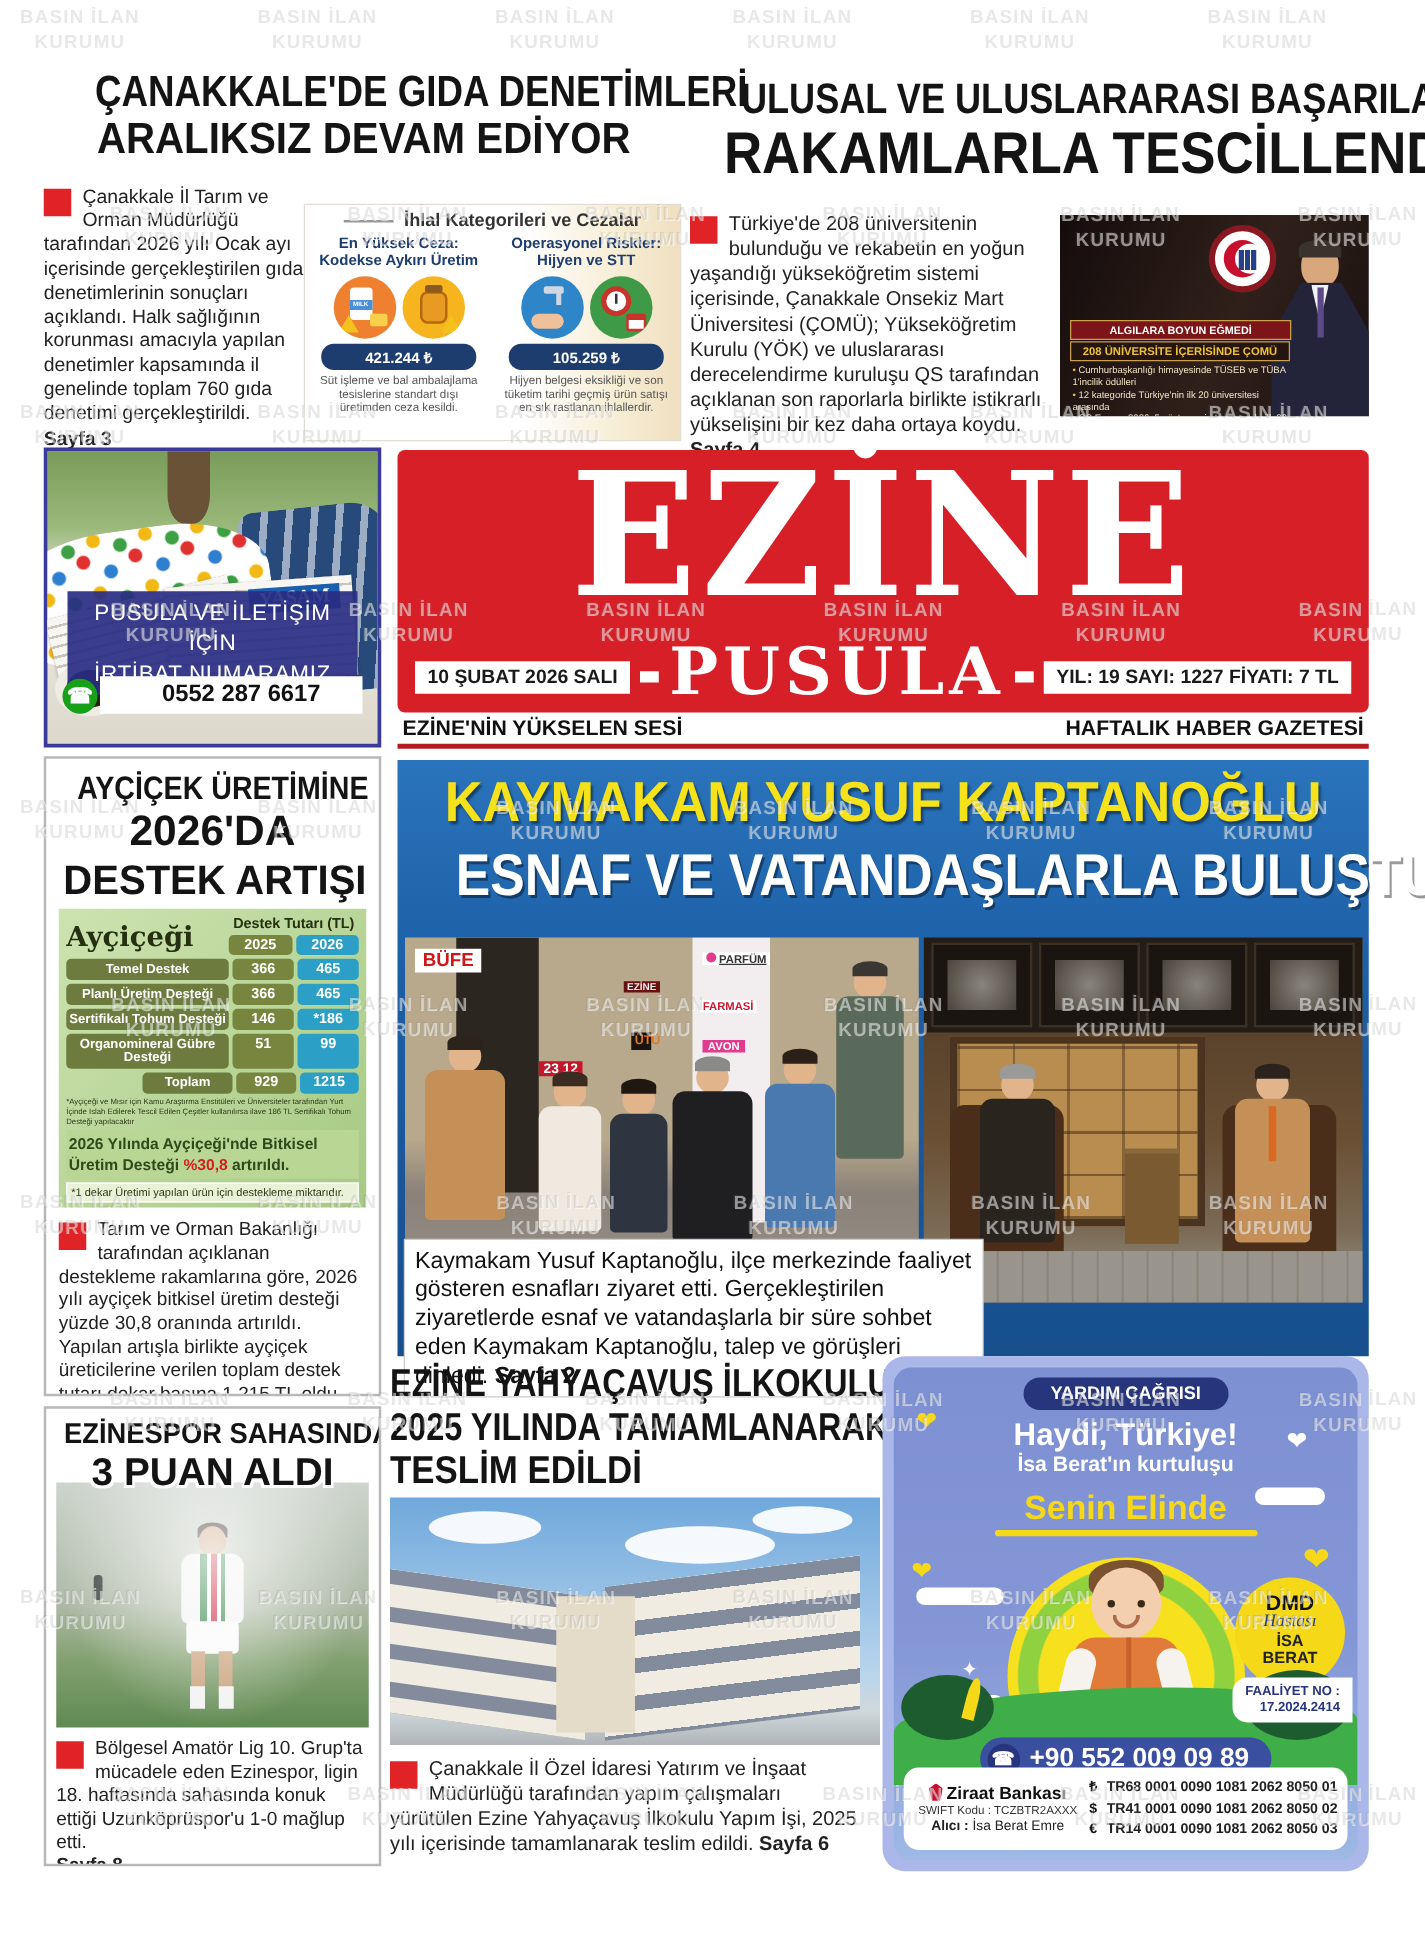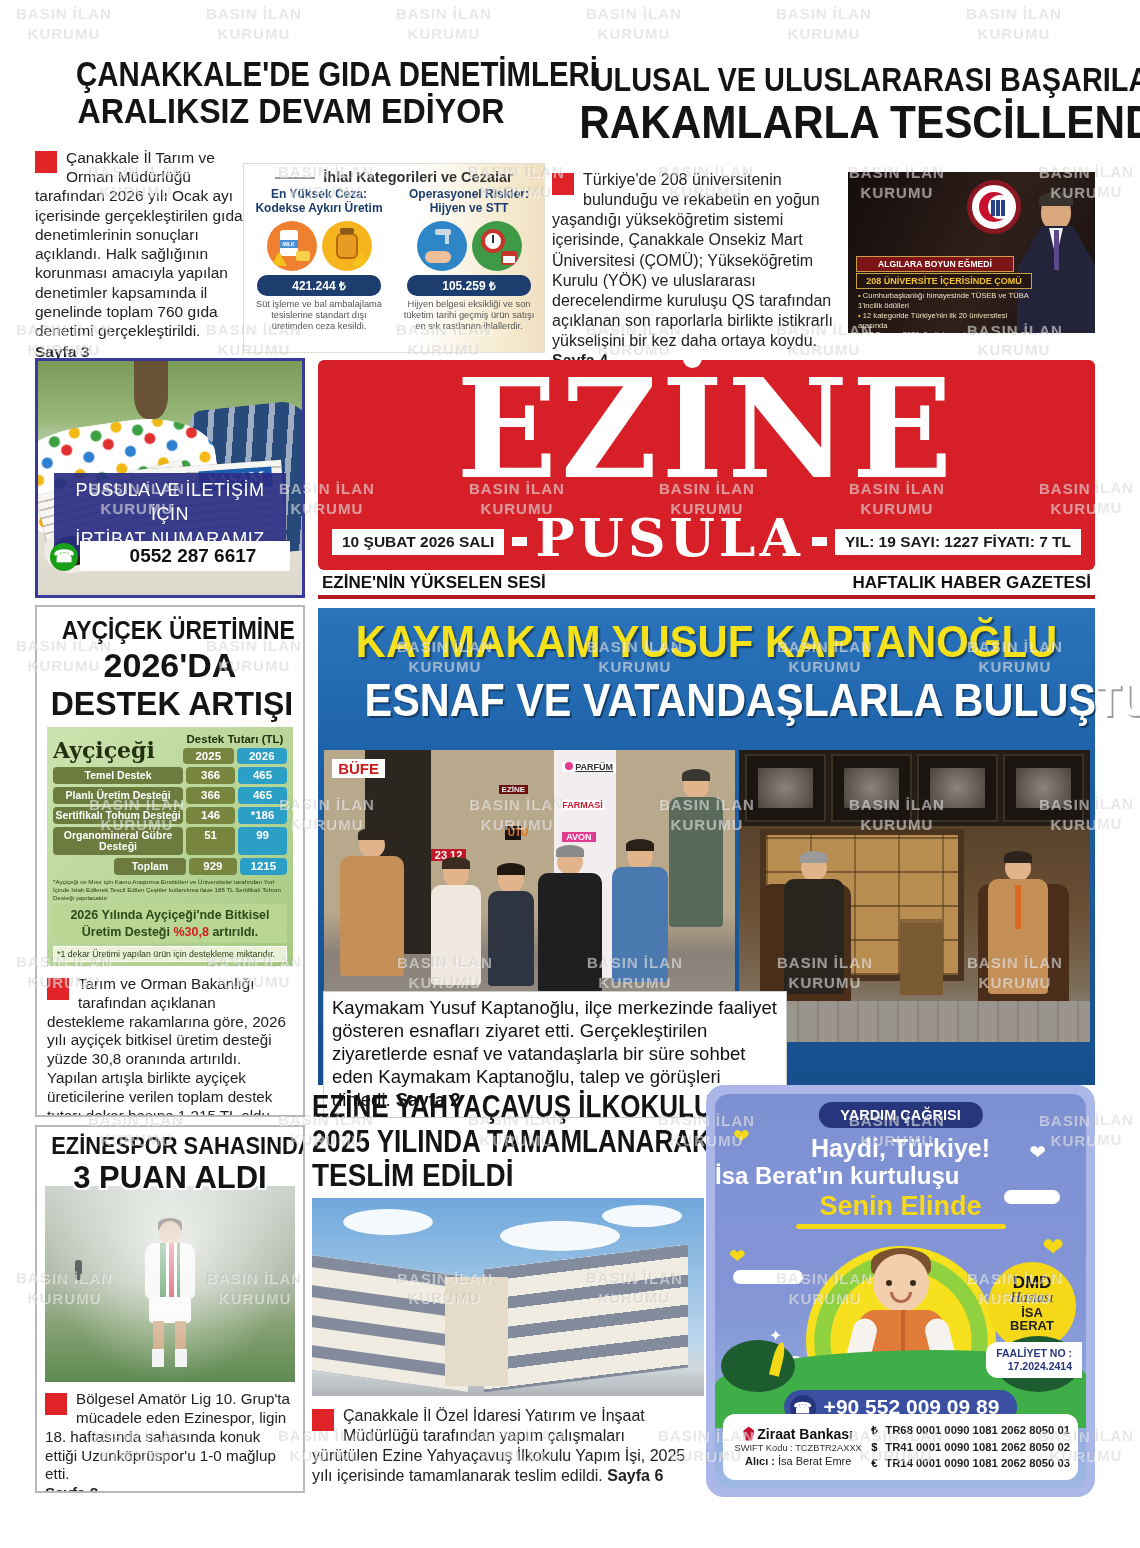--- a/index.html
+++ b/index.html
@@ -47,21 +47,21 @@
   
   .s2{position:absolute;left:552px;top:62px;width:543px;}
   .s2 .l1{font-size:34px;transform:scaleX(.85);line-height:1.05;}
   .s2 .l2{font-size:47px;transform:scaleX(.9);line-height:1.0;}
   .s2body{position:absolute;left:552px;top:170px;width:292px;font-size:16px;line-height:1.26;color:#222;}
   .promo{position:absolute;left:848px;top:172px;width:247px;height:161px;color:#fff;overflow:hidden;
          background:linear-gradient(115deg,#140c0c,#30201a 55%,#181010);}
   .pt{position:absolute;left:10px;top:6px;line-height:.98;font-weight:bold;}
   .pt .a{font-size:27px;color:#fff;display:block;}
   .pt .b,.pt .c{font-size:23px;color:#efc133;display:block;}
-  .pban1{position:absolute;left:8px;top:84px;width:158px;background:#7c1418;border:1px solid #caa04a;
+  .pban1{position:absolute;left:8px;top:84px;width:177px;background:#7c1418;border:1px solid #caa04a;
          color:#fff;font-size:8.6px;font-weight:bold;text-align:center;padding:2px 0;}
   .pban2{position:absolute;left:8px;top:101px;width:176px;background:#241510;border:1px solid #caa04a;
          color:#efc133;font-size:9px;font-weight:bold;text-align:center;padding:2px 0;}
   .pbul{position:absolute;left:10px;top:119px;width:178px;margin:0;padding:0;list-style:none;
         font-size:7.6px;color:#efe2c2;line-height:1.3;}
   .pbul li::before{content:"• ";color:#efc133;font-weight:bold;}
   .plogo{position:absolute;right:74px;top:8px;width:54px;height:54px;border-radius:50%;background:#fff;border:5px solid #8a1822;}
   .plogo::before{content:"";position:absolute;left:7px;top:7px;width:30px;height:30px;border-radius:50%;background:#c8102e;}
   .plogo::after{content:"";position:absolute;left:16px;top:10px;width:24px;height:24px;border-radius:50%;background:#fff;}
   .plogo .bars{position:absolute;left:19px;top:15px;width:14px;height:16px;z-index:2;
@@ -122,21 +122,21 @@
   .stright{flex:1;text-align:center;}
   .sthtitle{font-size:11.5px;color:#243010;}
   .styears{display:flex;gap:3px;margin-top:3px;}
   .cell{flex:1;color:#fff;font-size:11.5px;text-align:center;border-radius:4px;padding:2px 0;}
   .olv{background:#77853f;} .tea{background:#2b9fc6;}
   .strow{display:flex;gap:3px;margin-top:3px;align-items:stretch;}
   .stlabel{flex:1.25;background:#6d7c3e;color:#fff;font-size:10.5px;text-align:center;border-radius:4px;
            padding:3px 2px;display:flex;align-items:center;justify-content:center;line-height:1.05;}
   .stvals{flex:1;display:flex;gap:3px;}
   .stfoot{font-size:6.2px;color:#2c3a14;font-weight:normal;margin-top:3px;line-height:1.25;}
-  .sthl{background:#b9d694;margin-top:3px;text-align:center;font-size:12.5px;color:#2c4a1a;padding:3px 2px;line-height:1.3;}
+  .sthl{background:#b9d694;margin-top:3px;font-size:12.5px;color:#2c4a1a;padding:3px 2px;line-height:1.3;}
   .sthl .pct{color:#d22020;}
   .stnote{background:#e9f2d8;border:1px solid #fff;font-size:8.8px;color:#2c3a14;margin-top:3px;padding:2px 3px;font-weight:normal;}
   .s3body{margin-top:9px;font-size:15.2px;line-height:1.24;color:#222;}
 
   
   .s5{position:absolute;left:318px;top:608px;width:777px;height:477px;
       background:linear-gradient(180deg,#2a74bc,#1c5fa6 35%,#174f8d);}
   .s5h1{text-align:center;color:#f5e21b;font-weight:bold;font-size:45px;white-space:nowrap;transform:scaleX(.93);
         margin-top:8px;text-shadow:2px 2px 2px rgba(0,0,0,.45);}
   .s5h2{text-align:center;color:#fff;font-weight:bold;font-size:47px;white-space:nowrap;transform:scaleX(.88);
@@ -209,21 +209,21 @@
   .wingC{left:34%;top:40%;width:16%;height:55%;background:#e4dcc8;transform:none;}
   .s6body{margin-top:10px;font-size:16px;line-height:1.26;width:382px;color:#222;}
 
   
   .s7{position:absolute;left:706px;top:1085px;width:389px;height:412px;background:#aab7e8;border-radius:18px;padding:9px;}
   .s7in{position:relative;width:100%;height:100%;border-radius:14px;overflow:hidden;
         background:linear-gradient(180deg,#7d90d2,#8496d6 55%,#9db9e4);}
   .badge{position:absolute;left:50%;transform:translateX(-50%);top:8px;background:#27357c;color:#fff;
          font-weight:bold;font-size:14.5px;padding:5px 22px;border-radius:16px;white-space:nowrap;}
   .adt1{position:absolute;left:0;right:0;top:40px;text-align:center;color:#fff;font-weight:bold;font-size:25px;}
-  .adt2{position:absolute;left:0;right:0;top:68px;color:#fff;font-weight:bold;font-size:24px;}
+  .adt2{position:absolute;left:0;right:0;top:68px;text-align:center;color:#fff;font-weight:bold;font-size:17px;}
   .adt3{position:absolute;left:0;right:0;top:97px;text-align:center;color:#f5d818;font-weight:bold;font-size:27px;}
   .adline{position:absolute;left:50%;transform:translateX(-50%);top:130px;width:210px;height:5px;background:#f5d818;border-radius:3px;}
   .heart{position:absolute;font-size:20px;color:#f5d818;}
   .heartw{color:#fff;}
   .adcloud{position:absolute;background:#fff;border-radius:14px;height:14px;}
   .rainbow{position:absolute;left:50%;transform:translateX(-50%);top:152px;width:190px;height:190px;border-radius:50%;
      background:radial-gradient(circle,#f7e01d 52%,#8fd13f 53% 64%,#f7e01d 65% 74%,rgba(255,255,255,.5) 75% 80%,transparent 81%);}
   .boy{position:absolute;left:50%;transform:translateX(-50%);top:160px;width:110px;height:170px;}
   .boy .hd{position:absolute;left:27px;top:0;width:56px;height:58px;border-radius:50%;background:#f3cfae;}
   .boy .hr{position:absolute;left:25px;top:-6px;width:60px;height:30px;border-radius:50% 50% 30% 30%;background:#7a5230;}

